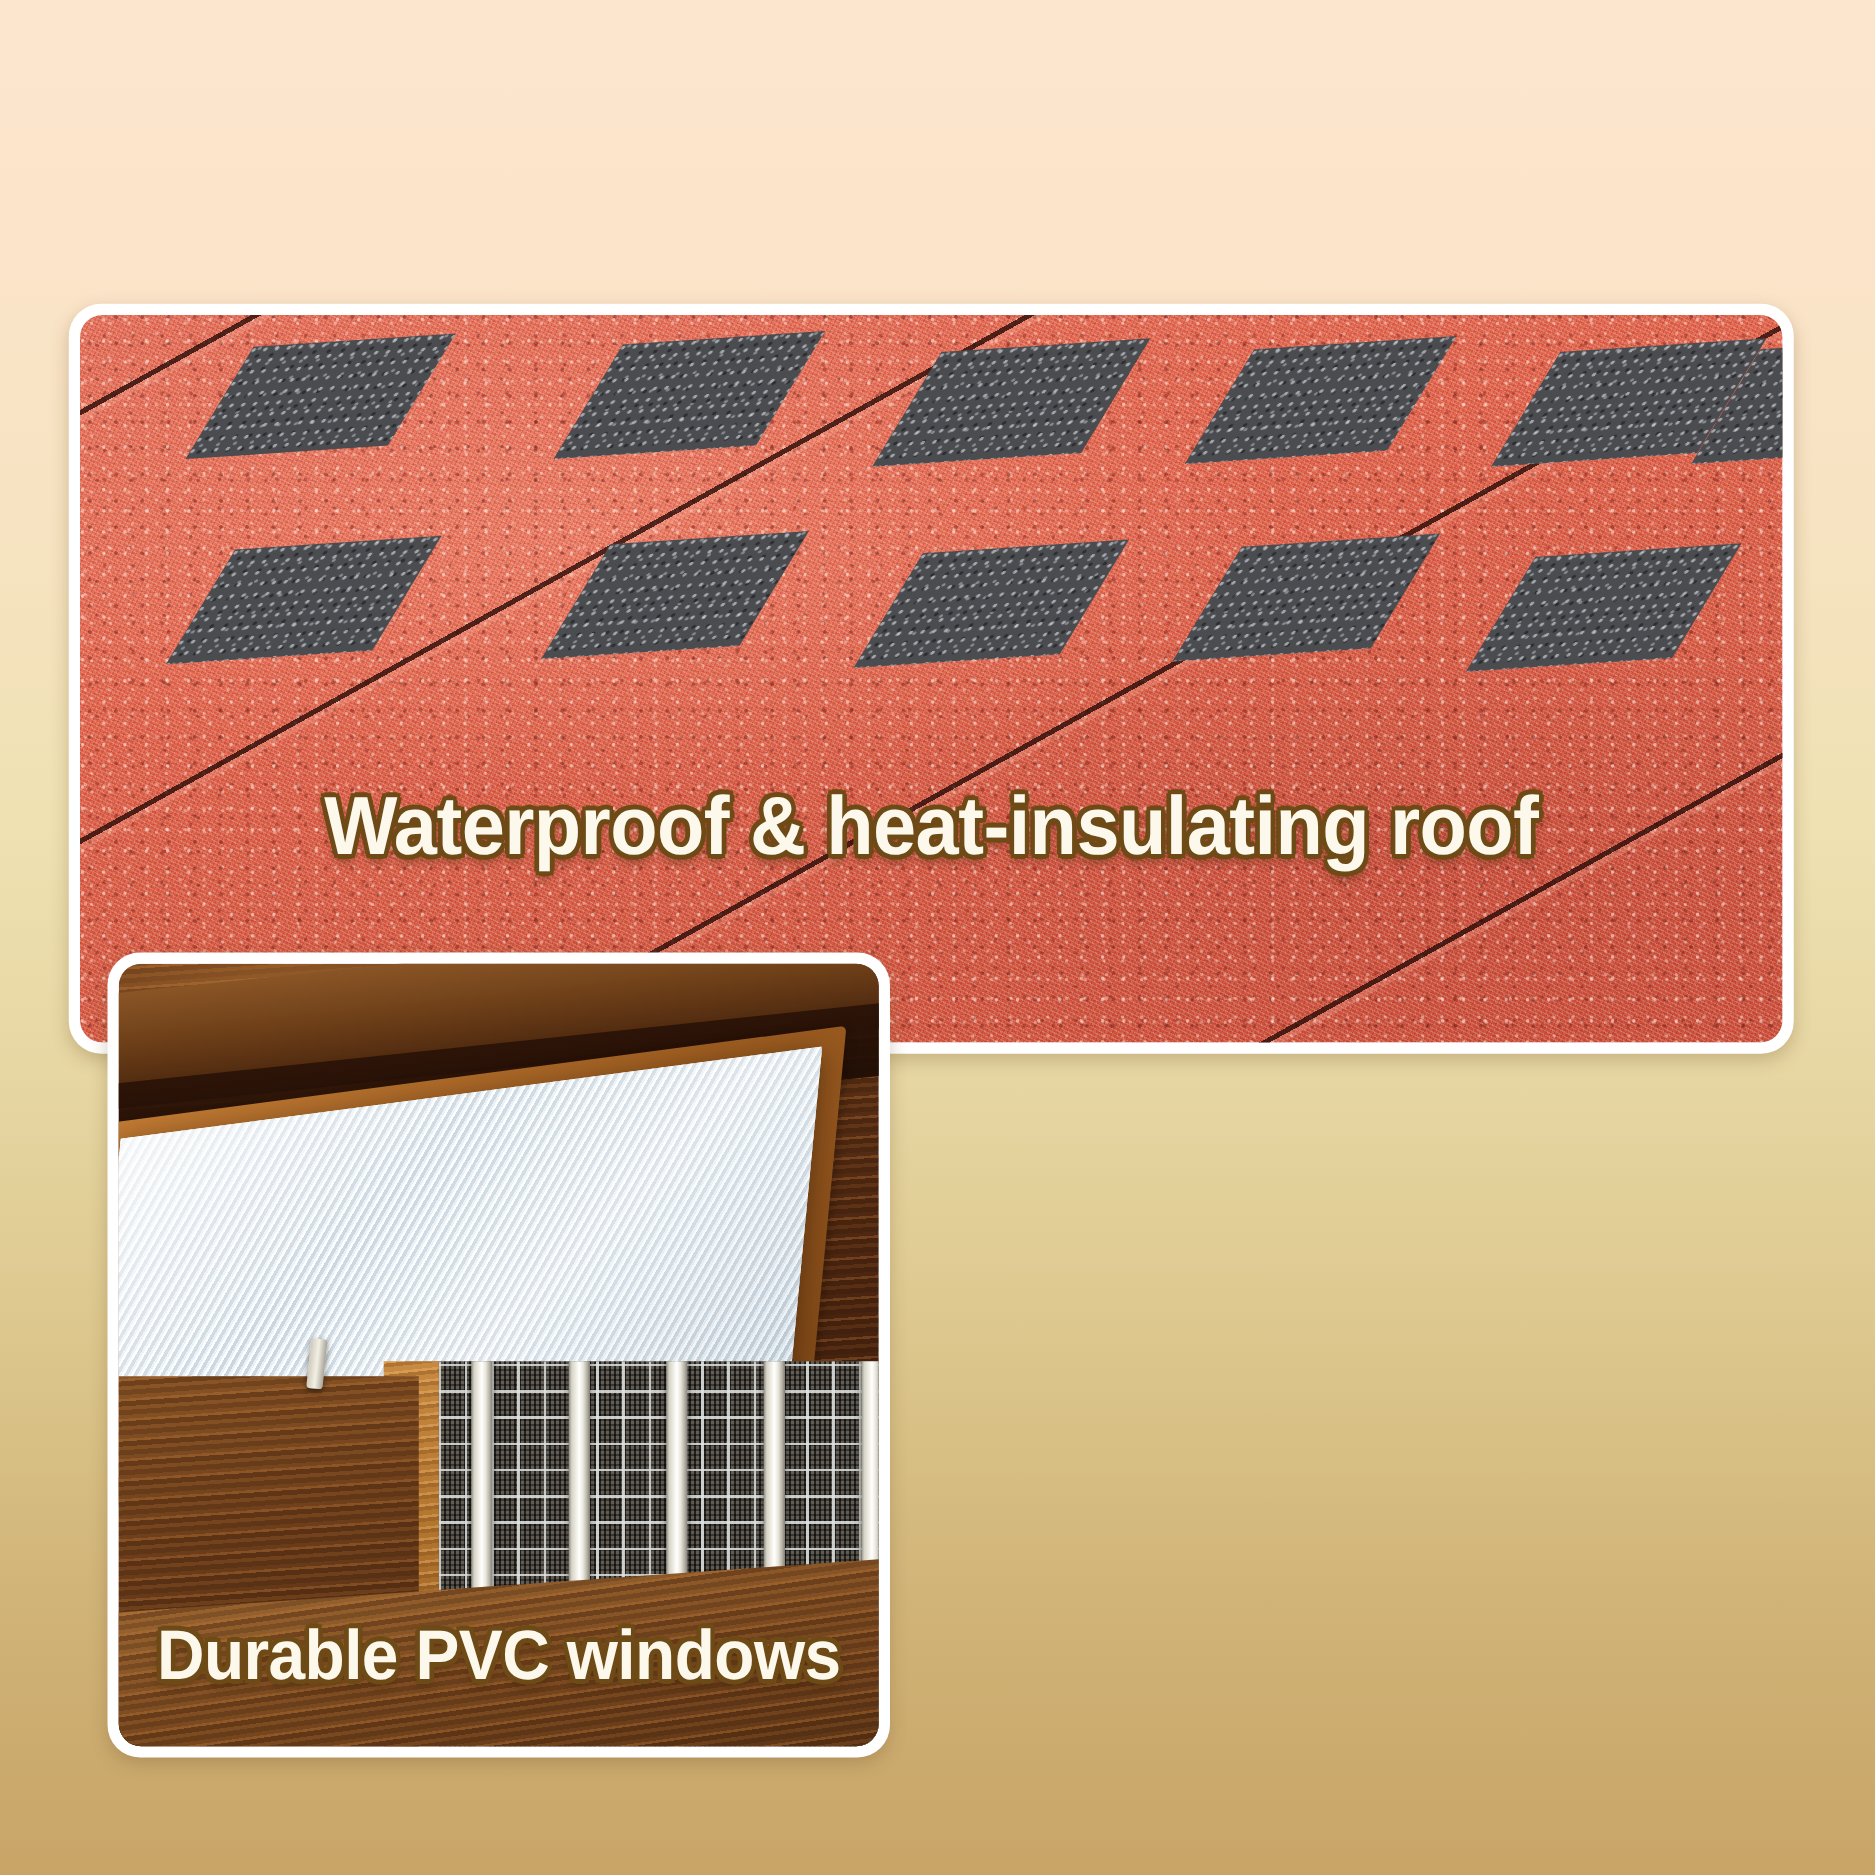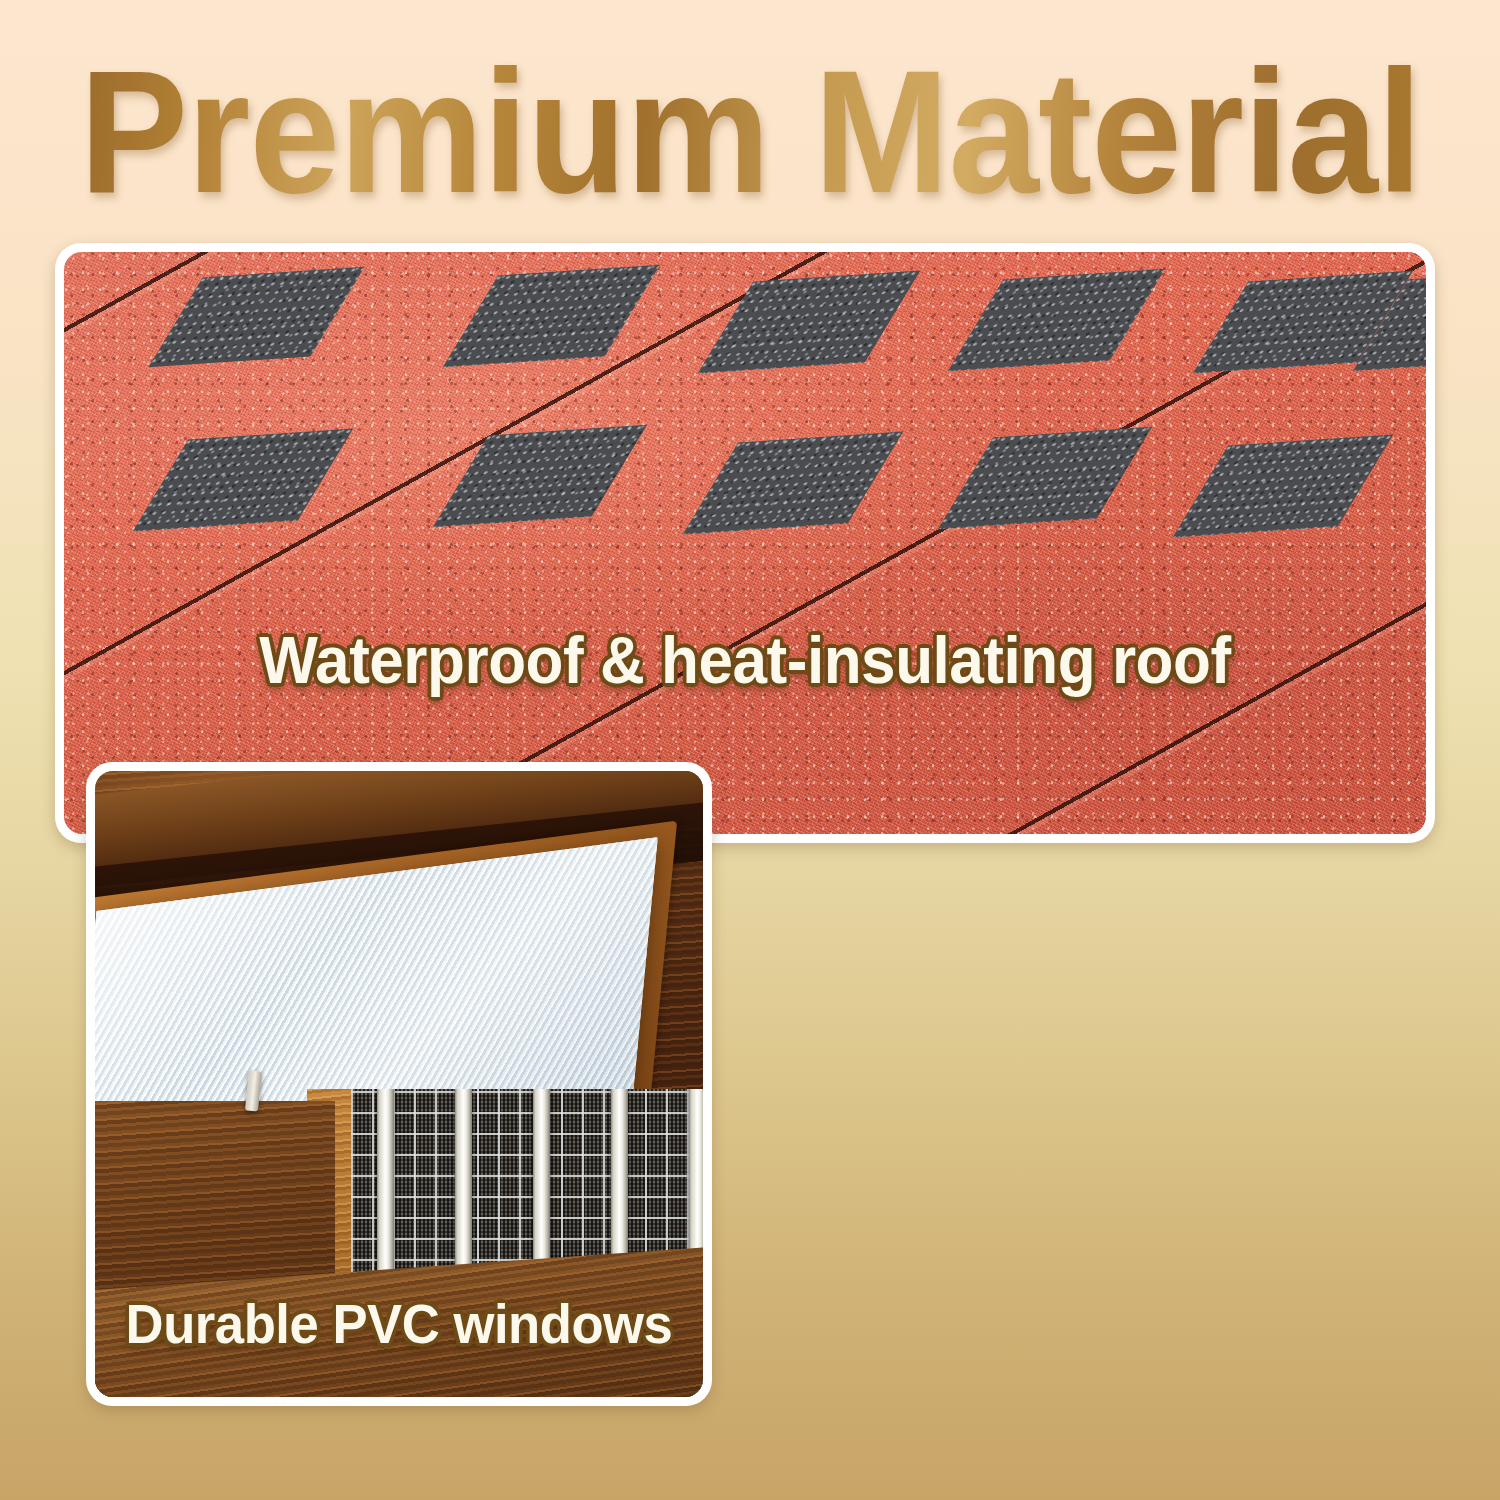--- a/index.html
+++ b/index.html
@@ -240,23 +240,20 @@
     position:absolute; inset:0;
     background-image:repeating-linear-gradient(178deg,
         rgba(190,110,60,0.22) 0 2px, rgba(50,20,8,0.25) 2px 6px);
   }
 </style>
 </head>
 <body>
 
 <div id="poster">
 
-  <div id="title-wrap">
-    <h1 id="poster-title">Premium Material</h1>
-  </div>
 
   <div class="card" id="card-roof">
     <div class="card-inner">
       <div class="roof-bg"></div>
       <div class="roof-grain"></div>
       <div class="roof-speck"></div>
       <div class="shingle-seams"></div>
 
       <div class="tab" style="left:115px;  top:20px;  width:155px; height:90px;  transform:skewX(-34deg) rotate(-4deg);">
           <div class="tab-i"></div>

